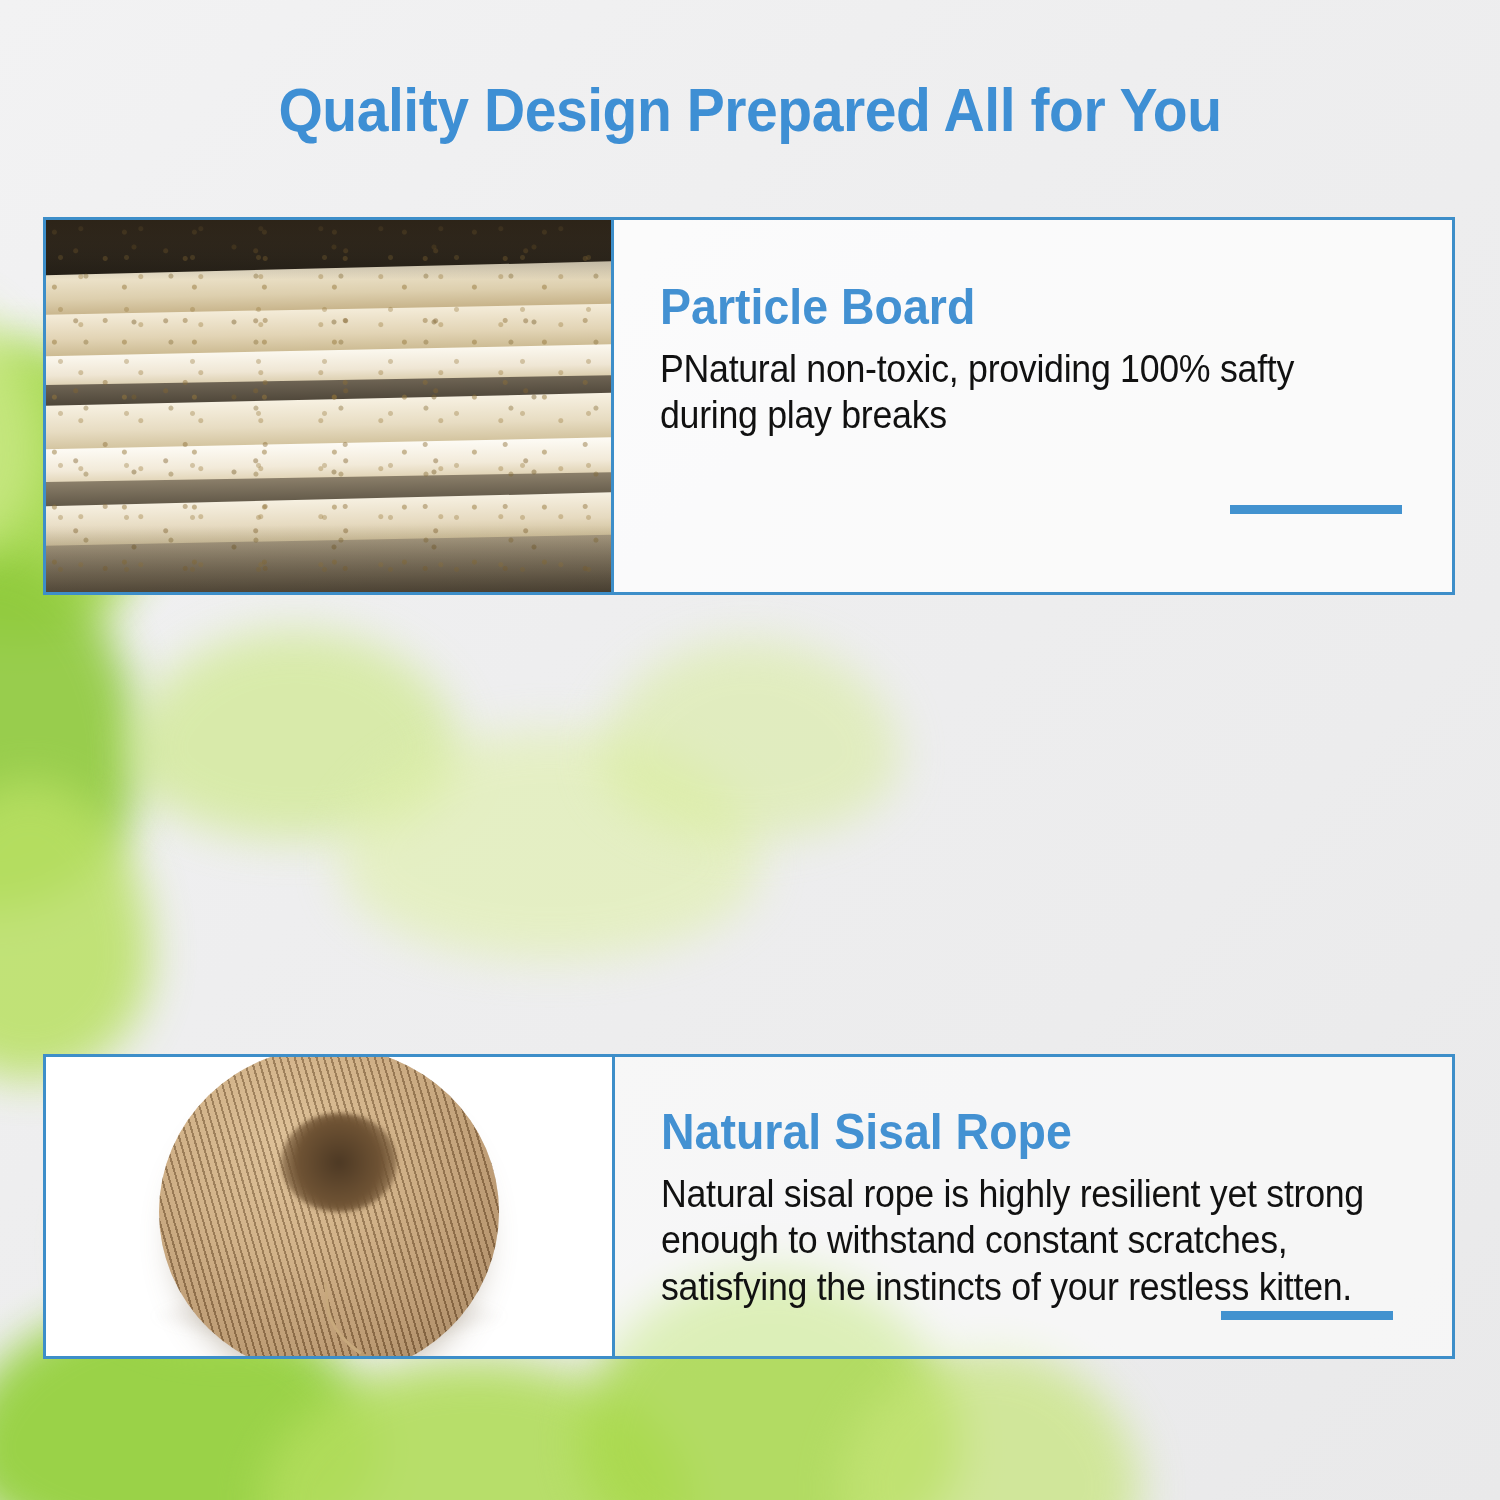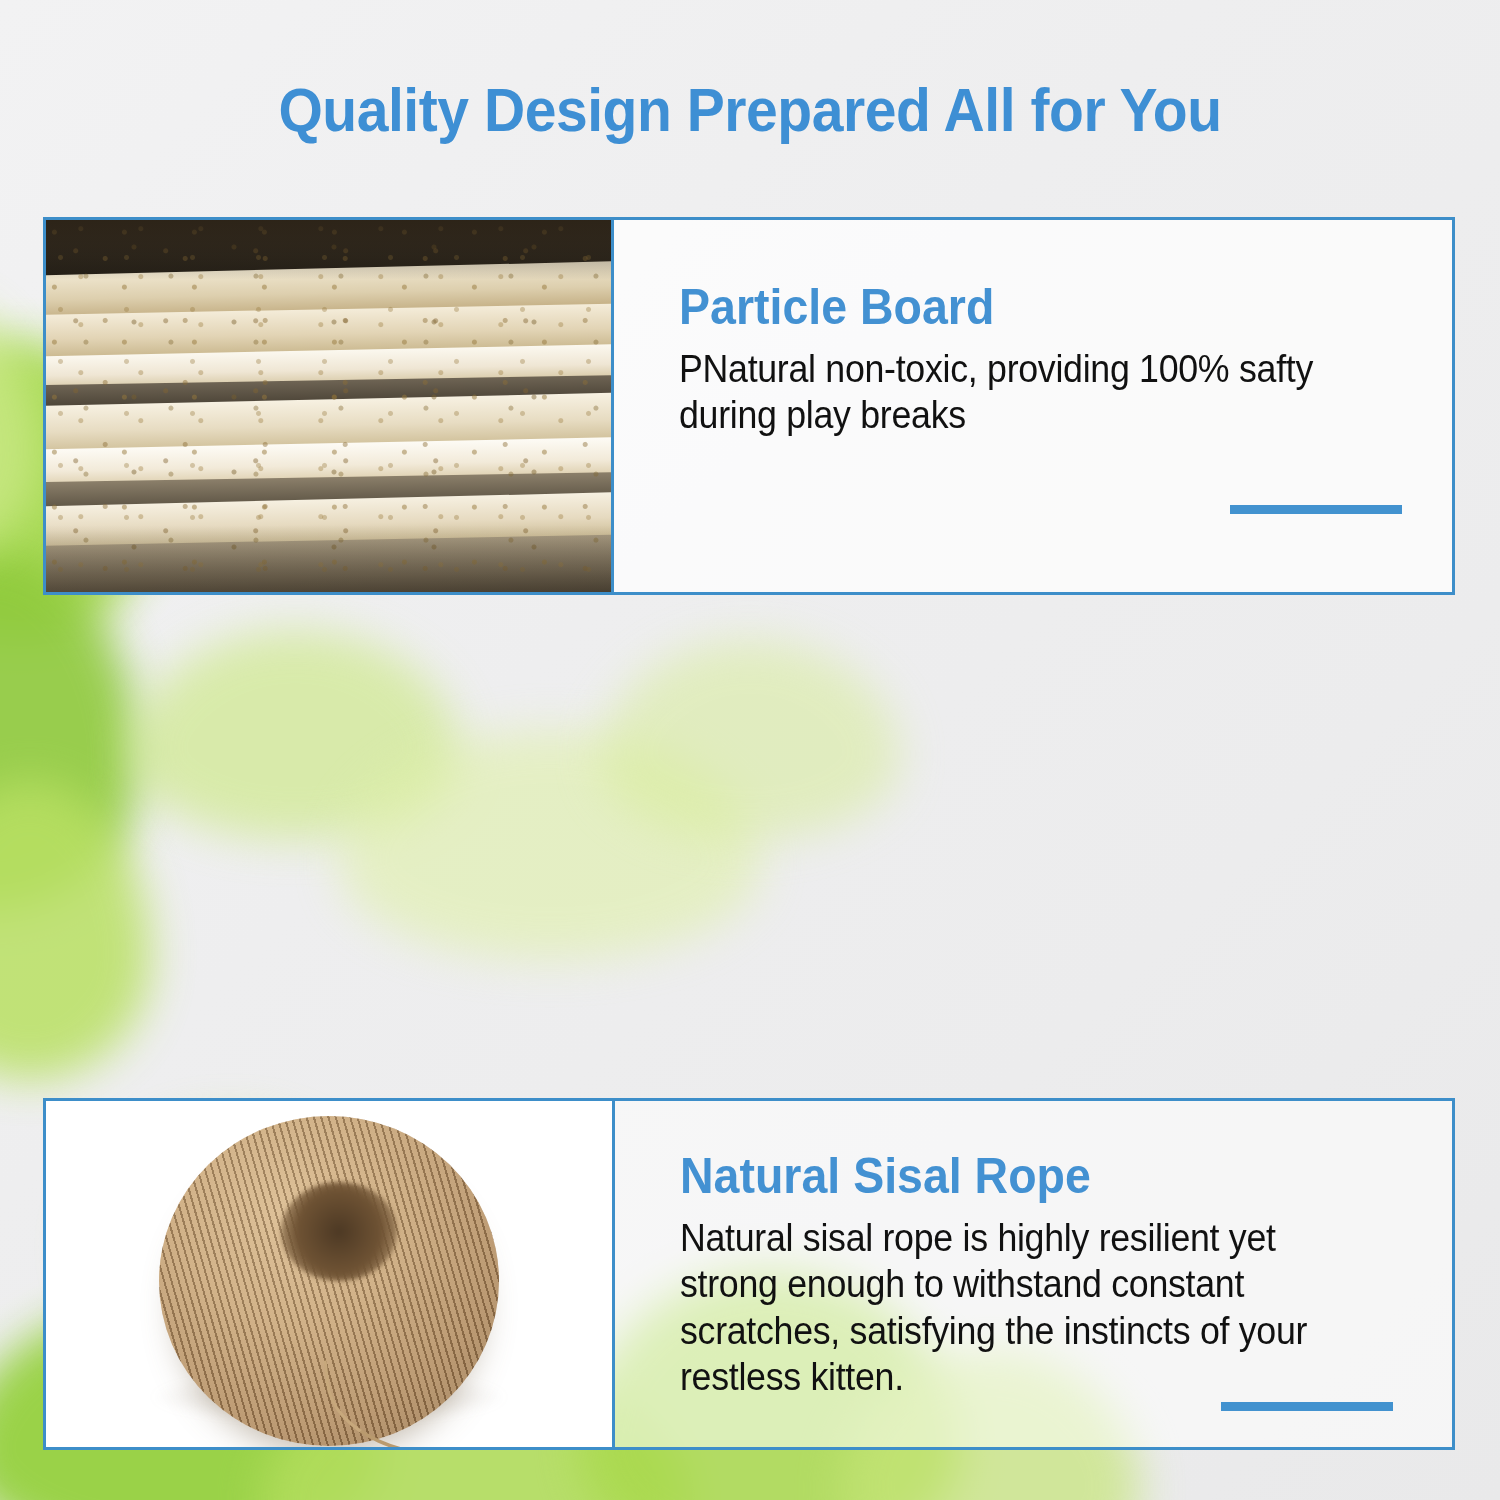--- a/index.html
+++ b/index.html
@@ -71,32 +71,32 @@
   .card {
     position: absolute;
     border: 3px solid #3d8ec9;
     box-sizing: border-box;
     display: flex;
     background: rgba(255,255,255,0.72);
   }
 
   #card-particle-board { left: 43px; top: 217px; width: 1412px; height: 378px; }
   #card-plush          { left: 43px; top: 638px; width: 1412px; height: 380px; }
-  #card-sisal          { left: 43px; top: 1098px; width: 1412px; height: 352px; justify-content: space-between; }
+  #card-sisal          { left: 43px; top: 1054px; width: 1412px; height: 305px; justify-content: space-between; }
 
   .card-media {
     position: relative;
     overflow: hidden;
     flex: 0 0 auto;
     background: #ffffff;
   }
   .card-body {
     position: relative;
     flex: 1 1 auto;
-    padding: 58px 40px 0 65px;
+    padding: 58px 40px 0 46px;
     box-sizing: border-box;
     background: transparent;
   }
   .divider-v {
     flex: 0 0 3px;
     background: #3d8ec9;
   }
 
   .card-heading {
     font-family: "Liberation Sans", sans-serif;

